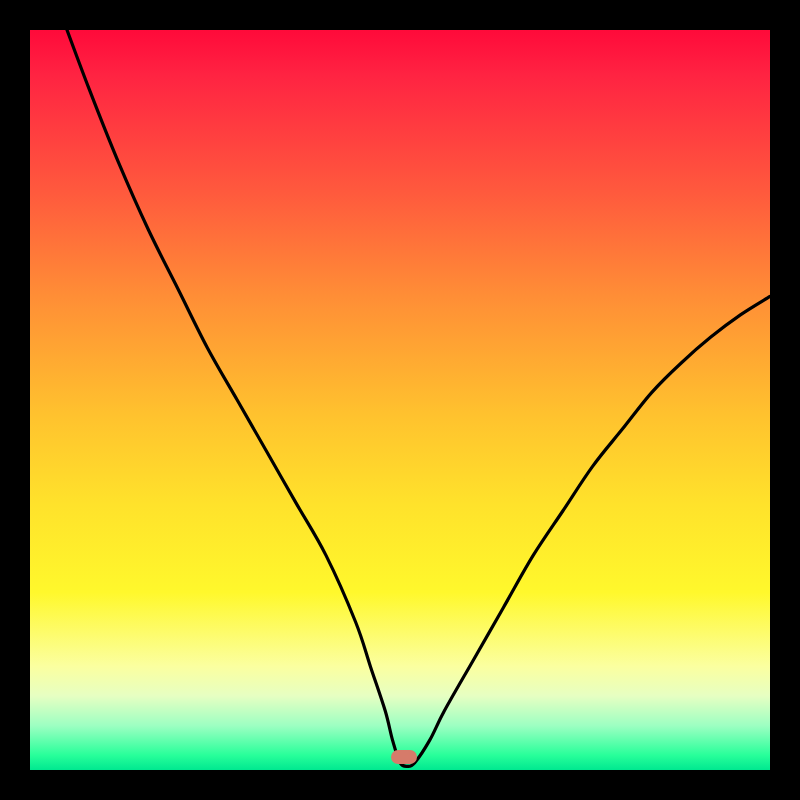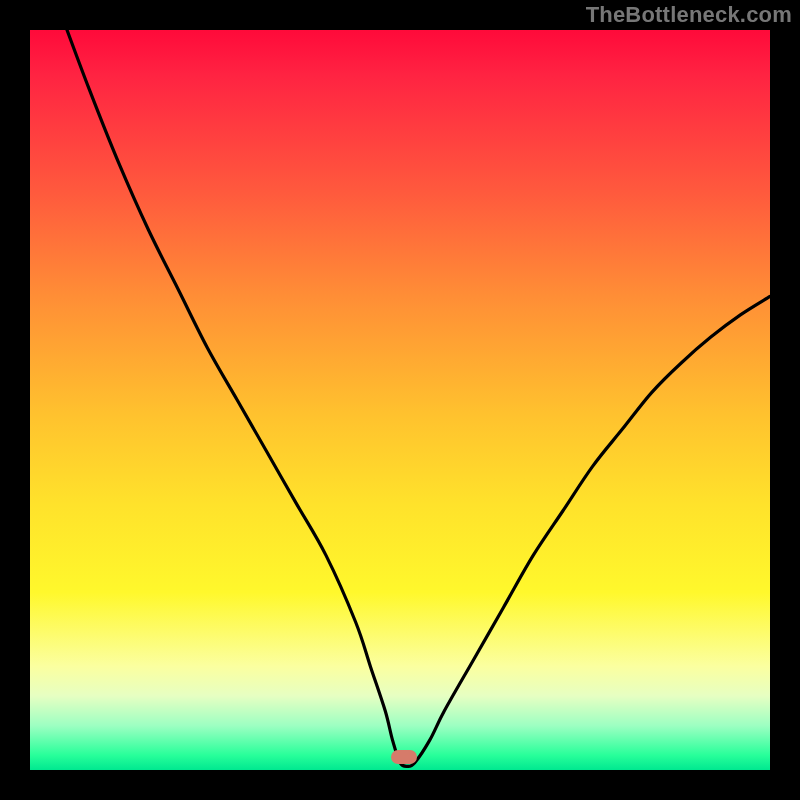--- a/index.html
+++ b/index.html
@@ -67,21 +67,20 @@
     border-radius: 8px;
     background: #d67b6a;
     transform: translate(-50%, -50%);
     z-index: 3;
   }
 </style>
 </head>
 <body>
 
 <div class="frame">
-  <div class="watermark">TheBottleneck.com</div>
   <div class="plot">
     <div class="gradient"></div>
     <svg class="curve" viewBox="0 0 740 740" preserveAspectRatio="none">
       <path id="curve-path" fill="none" stroke="#000" stroke-width="3.2" stroke-linecap="round" stroke-linejoin="round" d="M 37.0 0.0 C 40.7 9.9, 50.6 37.0, 59.2 59.2 C 67.8 81.4, 78.9 109.8, 88.8 133.2 C 98.7 156.6, 108.5 178.8, 118.4 199.8 C 128.3 220.8, 138.1 239.3, 148.0 259.0 C 157.9 278.7, 167.7 299.7, 177.6 318.2 C 187.5 336.7, 197.3 352.7, 207.2 370.0 C 217.1 387.3, 226.9 404.5, 236.8 421.8 C 246.7 439.1, 256.5 456.3, 266.4 473.6 C 276.3 490.9, 286.1 505.7, 296.0 525.4 C 305.9 545.1, 318.2 573.5, 325.6 592.0 C 333.0 610.5, 335.5 621.6, 340.4 636.4 C 345.3 651.2, 351.5 668.5, 355.2 680.8 C 358.9 693.1, 360.1 701.8, 362.6 710.4 C 365.1 719.0, 367.5 728.3, 370.0 732.6 C 372.5 736.9, 374.9 736.3, 377.4 736.3 C 379.9 736.3, 381.1 736.9, 384.8 732.6 C 388.5 728.3, 394.7 719.0, 399.6 710.4 C 404.5 701.8, 407.0 694.4, 414.4 680.8 C 421.8 667.2, 434.1 646.3, 444.0 629.0 C 453.9 611.7, 463.7 594.5, 473.6 577.2 C 483.5 559.9, 493.3 541.4, 503.2 525.4 C 513.1 509.4, 522.9 495.8, 532.8 481.0 C 542.7 466.2, 552.5 450.2, 562.4 436.6 C 572.3 423.0, 582.1 411.9, 592.0 399.6 C 601.9 387.3, 611.7 373.7, 621.6 362.6 C 631.5 351.5, 641.3 342.2, 651.2 333.0 C 661.1 323.7, 670.9 315.1, 680.8 307.1 C 690.7 299.1, 700.5 291.7, 710.4 284.9 C 720.3 278.1, 735.1 269.5, 740.0 266.4"></path>
     </svg>
     <div id="marker" class="marker" style="left: 50.5%; top: 98.3%;"></div>
   </div>
 </div>
 
 </body></html>

